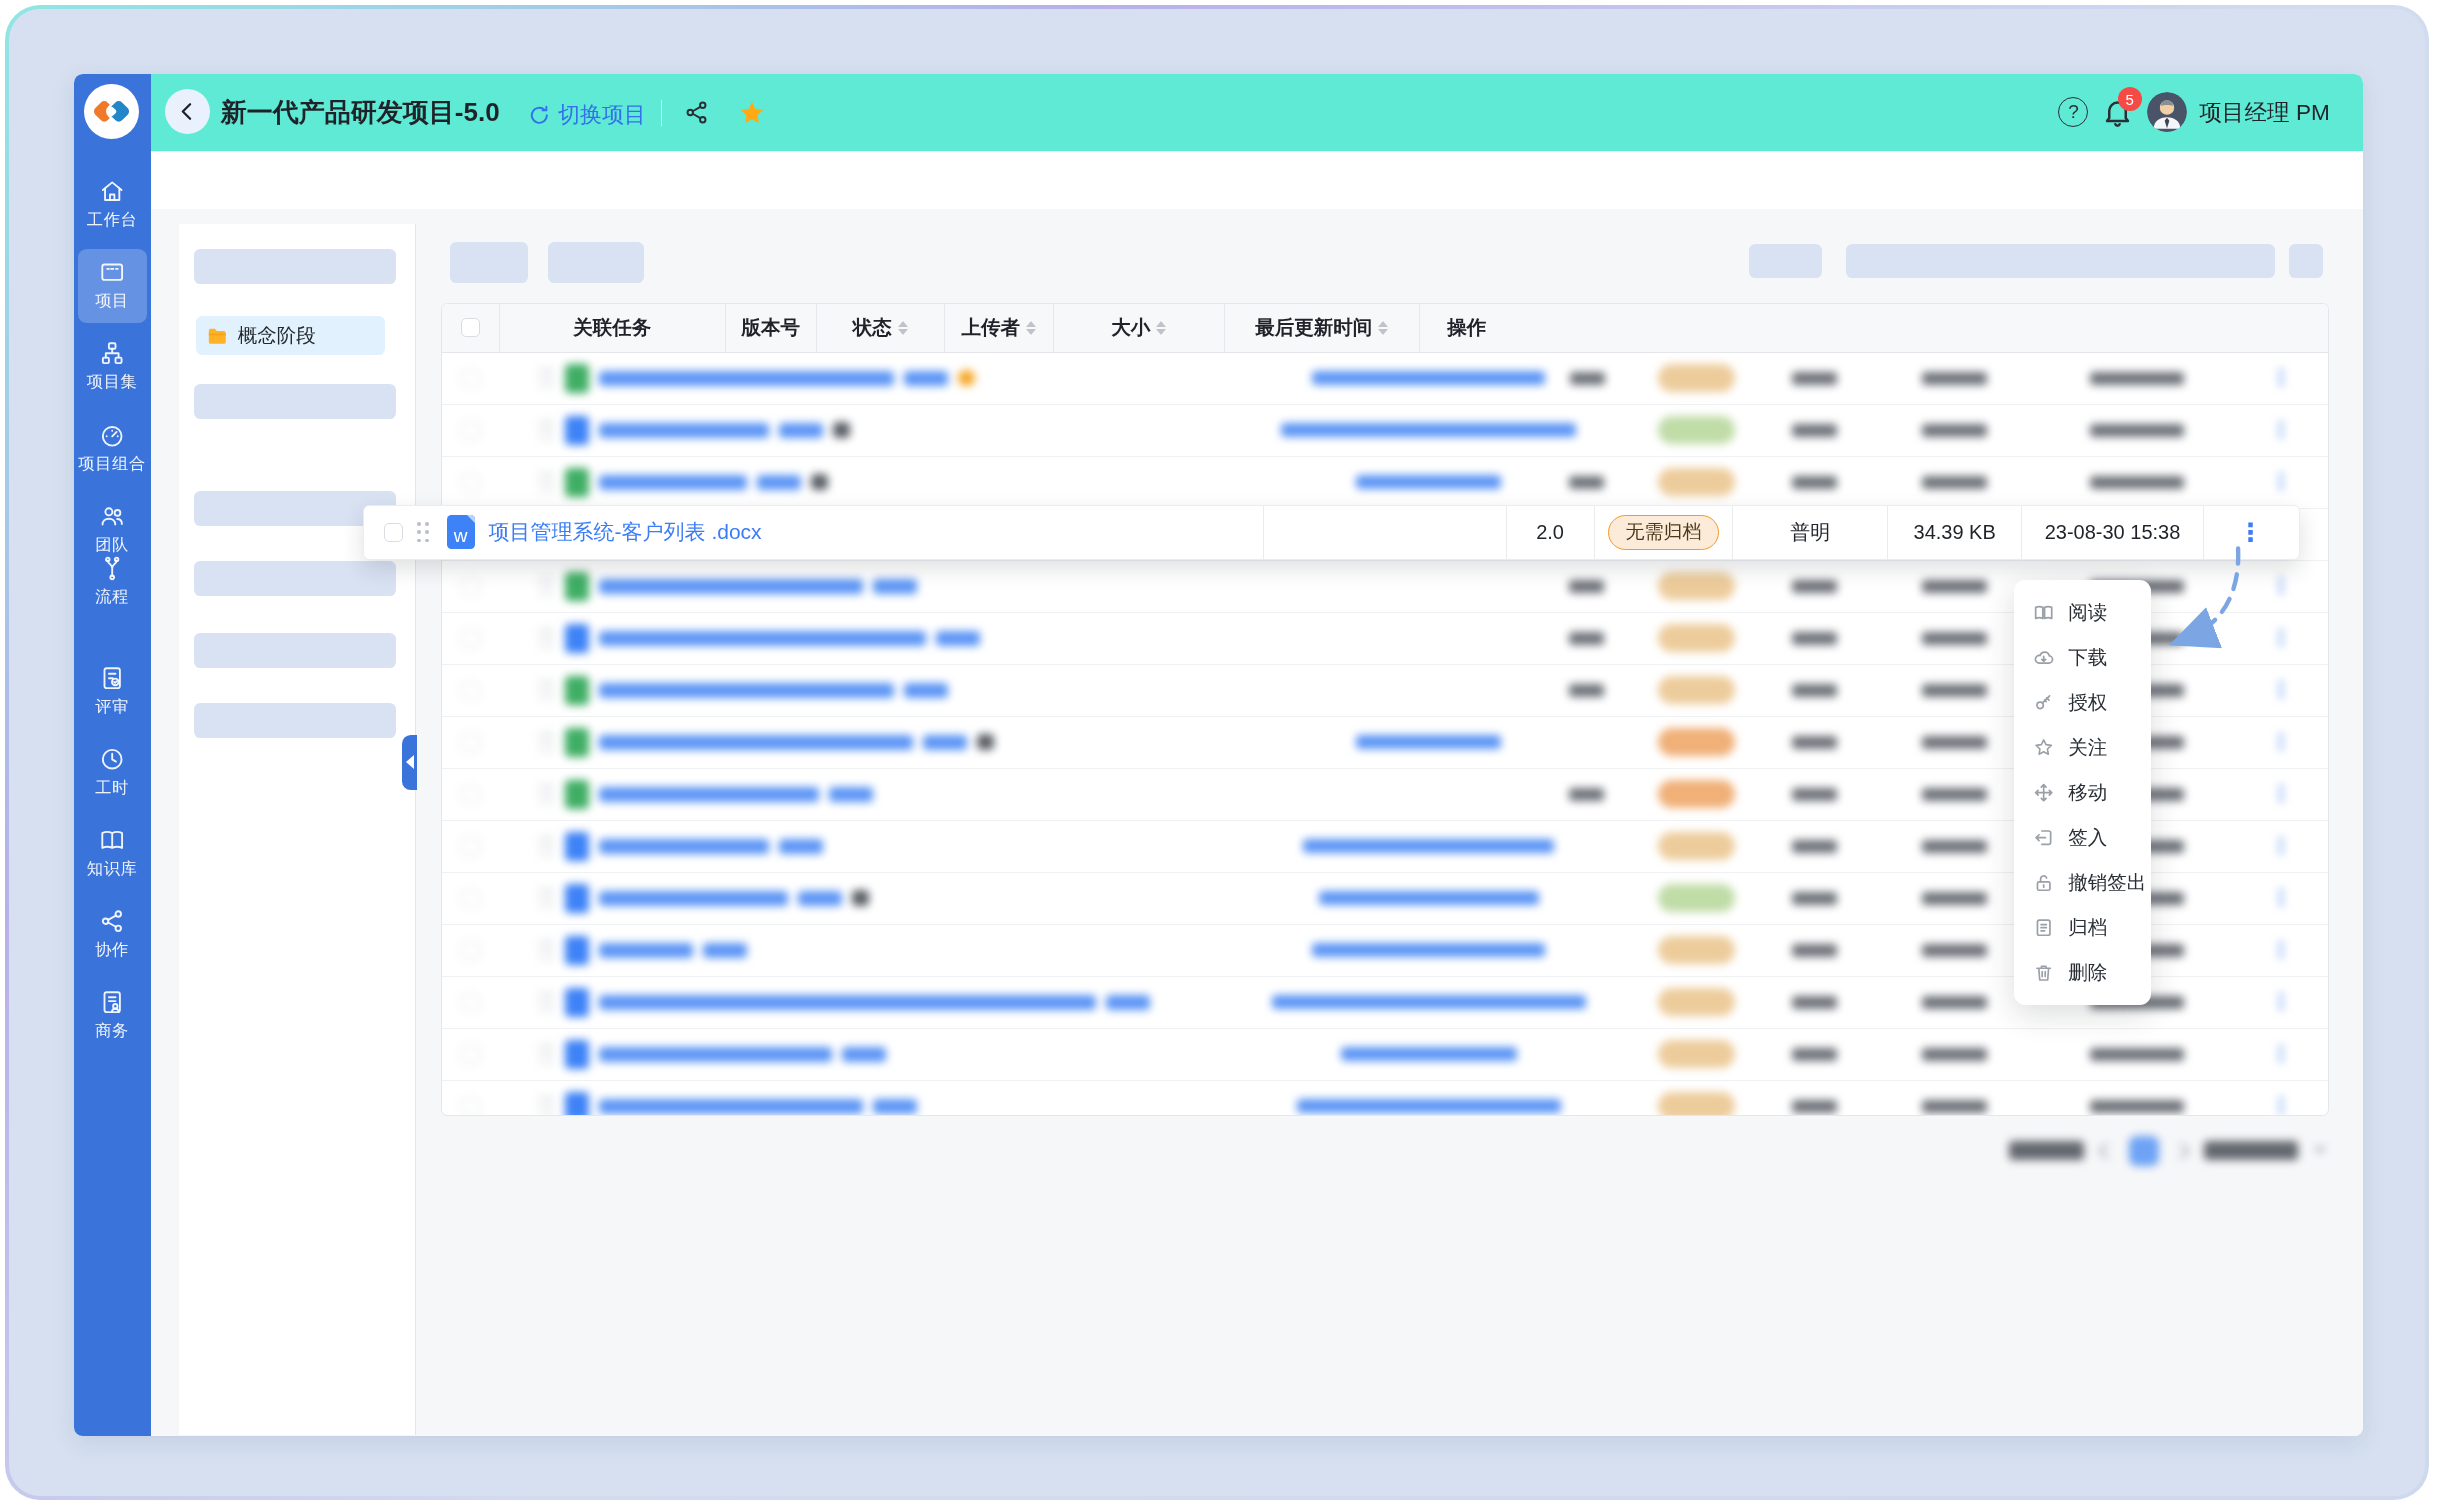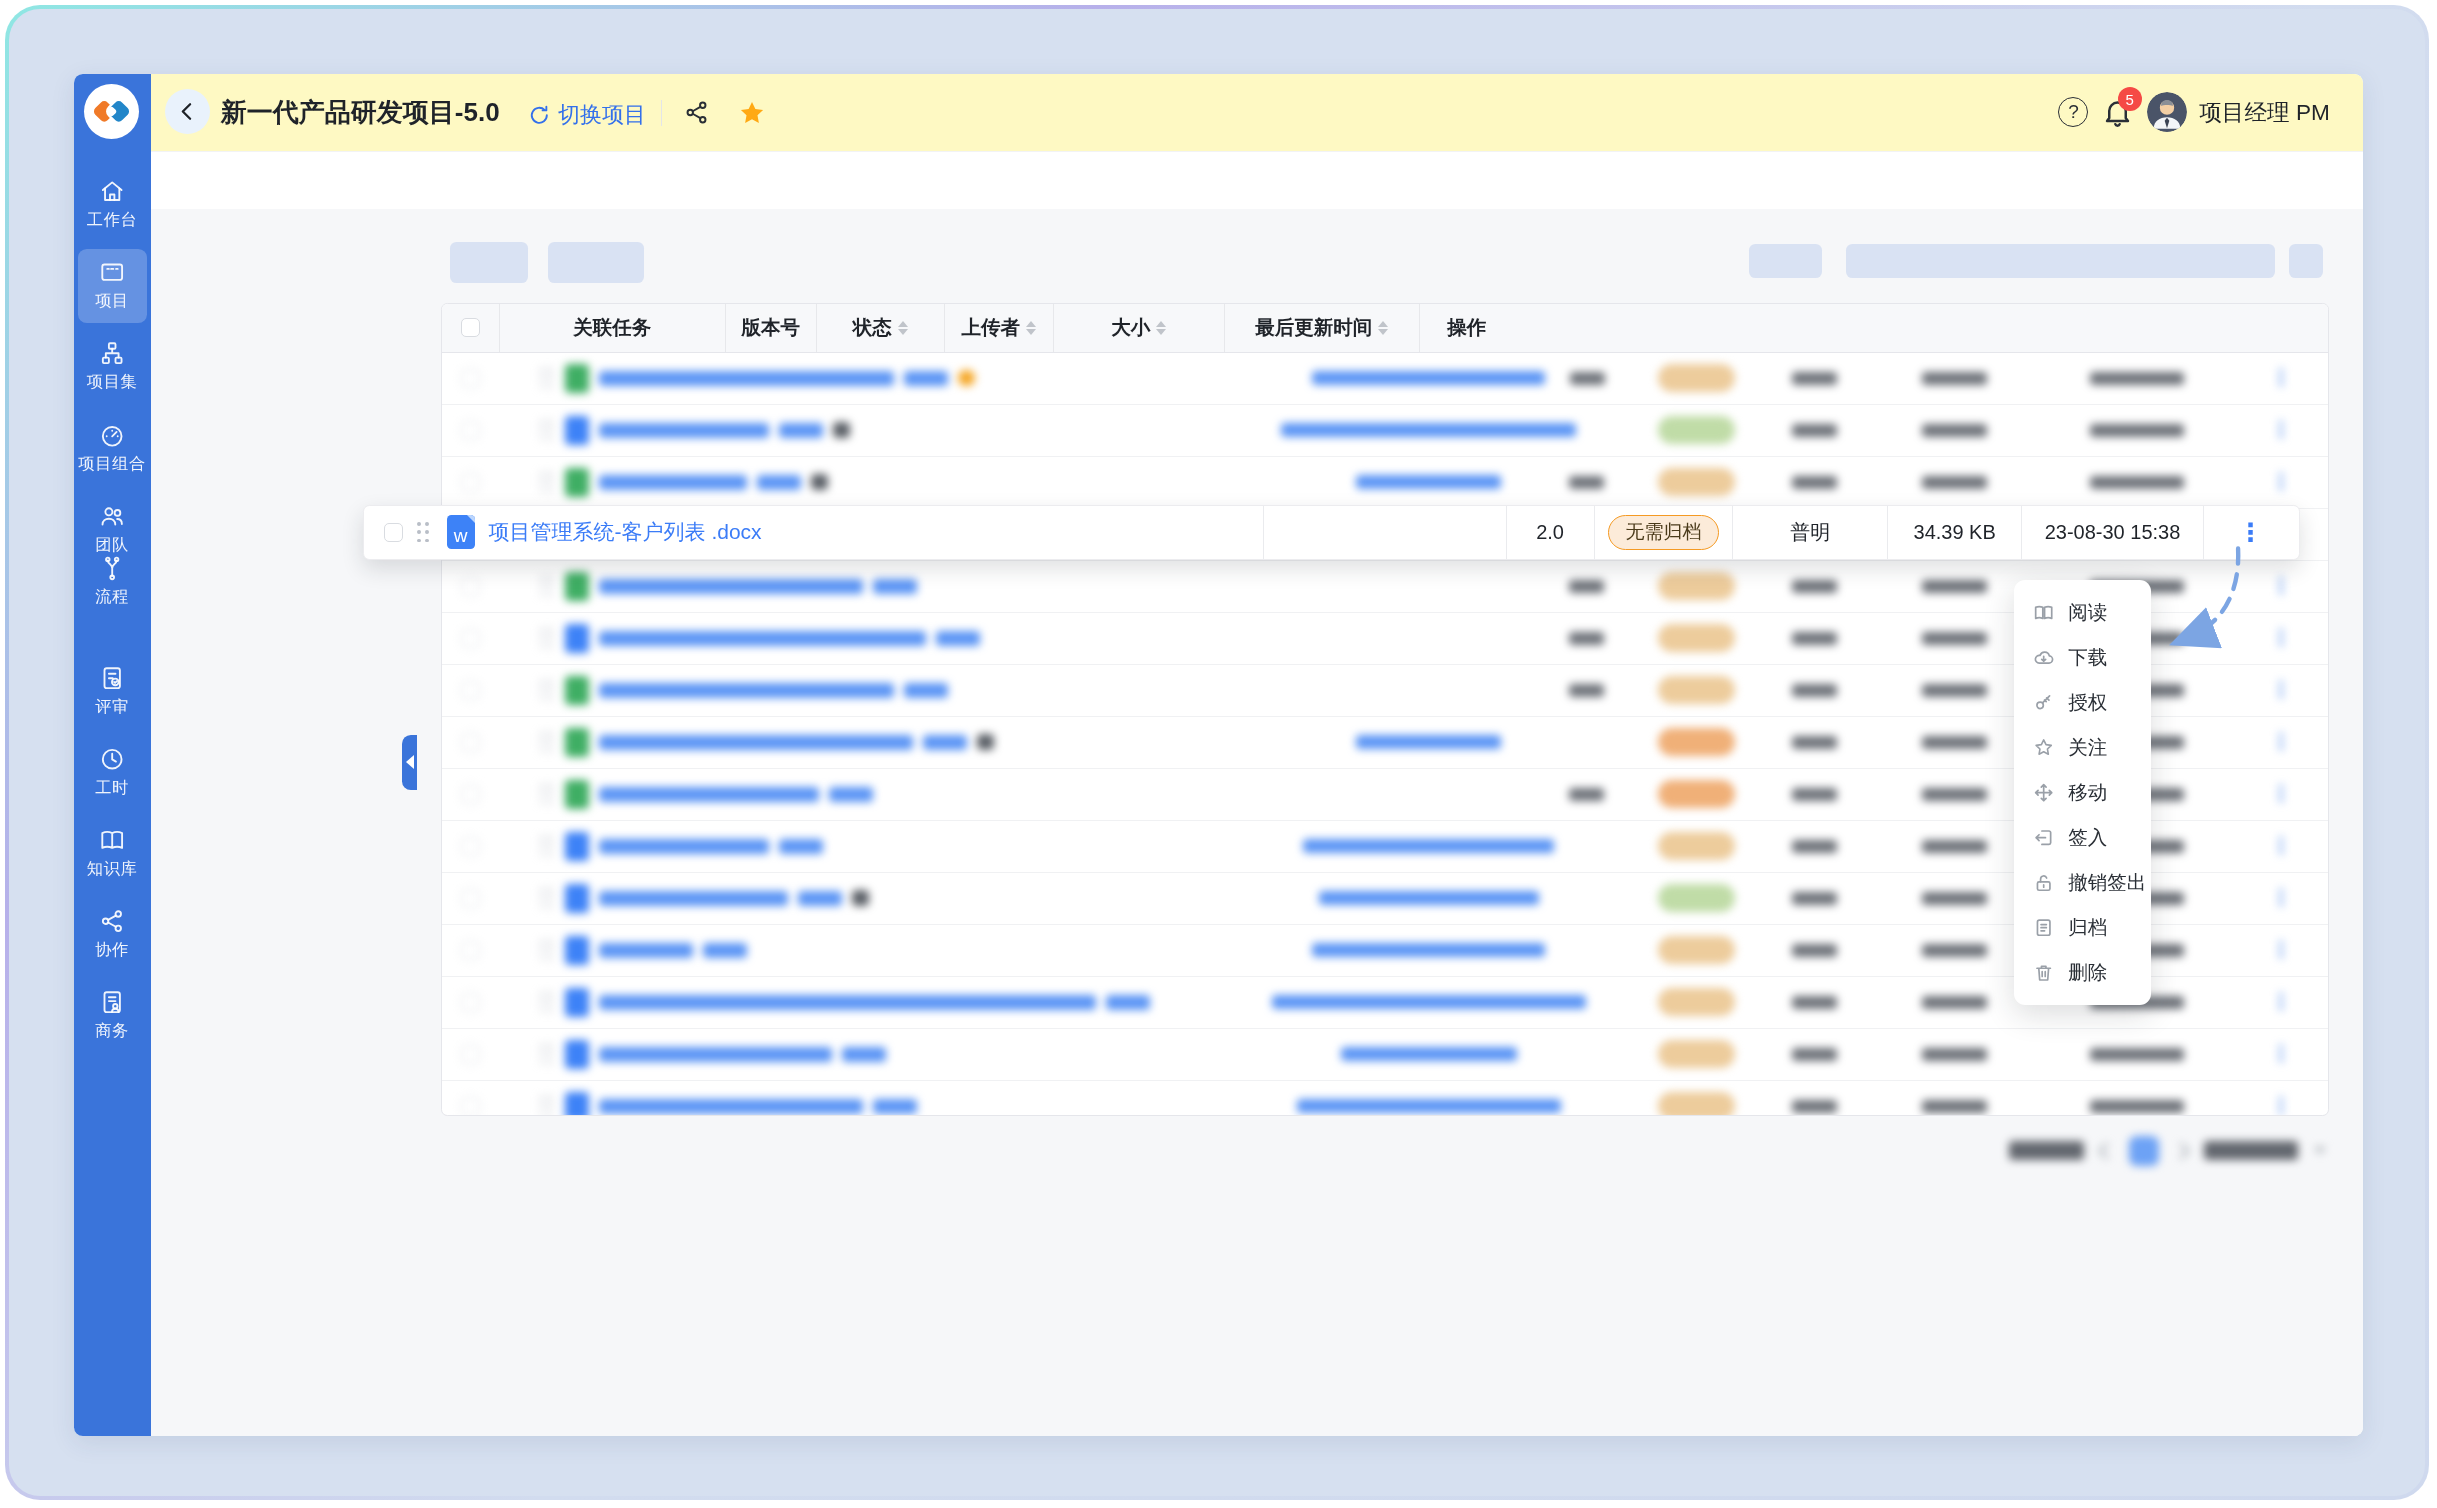--- a/index.html
+++ b/index.html
@@ -12,21 +12,21 @@
   
   .sidebar{position:absolute;left:0;top:0;width:77px;height:1362px;background:#3a74da;}
   .logo{position:absolute;left:10.7px;top:10.7px;width:55px;height:55px;border-radius:50%;background:#fff;
     display:flex;align-items:center;justify-content:center;}
   .side-item{position:absolute;left:3.8px;width:69px;height:74px;display:flex;flex-direction:column;
     align-items:center;justify-content:center;gap:5px;color:rgba(255,255,255,.92);border-radius:8.8px;cursor:pointer;}
   .side-item.active{background:rgba(255,255,255,.22);}
   .side-item .lbl{font-size:16.3px;letter-spacing:0.6px;white-space:nowrap;}
   .side-item svg{width:26.4px;height:26.4px;}
   
-  .topbar{position:absolute;left:77px;top:0;width:2213px;height:77px;background:#fef9c3;border-bottom:0.6px solid #f2f3f5;}
+  .topbar{position:absolute;left:77px;top:0;width:2213px;height:77px;background:#5eead4;border-bottom:0.6px solid #f2f3f5;}
   .back-btn{position:absolute;left:14px;top:15.7px;width:45px;height:45px;border-radius:50%;background:#e9f2fc;
     display:flex;align-items:center;justify-content:center;cursor:pointer;}
   .page-title{position:absolute;left:70px;top:21.4px;font-size:26px;font-weight:bold;color:#1f2329;white-space:nowrap;}
   .switch{position:absolute;left:377px;top:26.4px;display:flex;align-items:center;gap:7.5px;color:#3370eb;cursor:pointer;}
   .switch .txt{font-size:22px;}
   .hdiv{position:absolute;left:510px;top:26px;width:1.3px;height:26.4px;background:#e3e5e9;}
   .hicon{position:absolute;top:24px;width:30px;height:30px;display:flex;align-items:center;justify-content:center;cursor:pointer;}
   .user{position:absolute;right:34px;top:0;height:77px;display:flex;align-items:center;gap:12.6px;}
   .bell-wrap{position:relative;width:33px;height:33px;cursor:pointer;}
   .bell-badge{position:absolute;right:-7.5px;top:-8.8px;min-width:24px;height:24px;border-radius:12px;background:#f54a45;
@@ -269,20 +269,35 @@
             <path d="M12 15.4l1.4 1.8-1.4 4.6-1.4-4.6z" fill="#3c4454"></path>
               </svg>
         </div>
         <span class="uname">项目经理 PM</span>
       </div>
     </header>
 
 
     <main class="content">
 
+      <section class="folder-panel">
+        <div class="fp-block" style="top:25px"></div>
+        <div class="folder-item">
+          <svg width="22.6" height="22.6" viewBox="0 0 24 24">
+            <path d="M3 6a2 2 0 0 1 2-2h4.5l2 2.5H19a2 2 0 0 1 2 2V18a2 2 0 0 1-2 2H5a2 2 0 0 1-2-2z" fill="#ffb225"></path>
+            <path d="M3 9h18v2H3z" fill="#f7a31a"></path>
+              </svg>
+          <span class="flbl">概念阶段</span>
+        </div>
+        <div class="fp-block" style="top:160px"></div>
+        <div class="fp-block" style="top:267px"></div>
+        <div class="fp-block" style="top:337px"></div>
+        <div class="fp-block" style="top:409px"></div>
+        <div class="fp-block" style="top:479px"></div>
+      </section>
       <div class="collapse-handle">
             <span class="tri"></span>
           </div>
 
       <div class="tb-ph" style="left:299px;top:33px;width:78px;height:41px"></div>
       <div class="tb-ph" style="left:397px;top:33px;width:96px;height:41px"></div>
       <div class="tb-ph" style="left:1598px;top:35px;width:73px;height:34px"></div>
       <div class="tb-ph" style="left:1695px;top:35px;width:429px;height:34px"></div>
       <div class="tb-ph" style="left:2138px;top:35px;width:34px;height:34px"></div>
 

